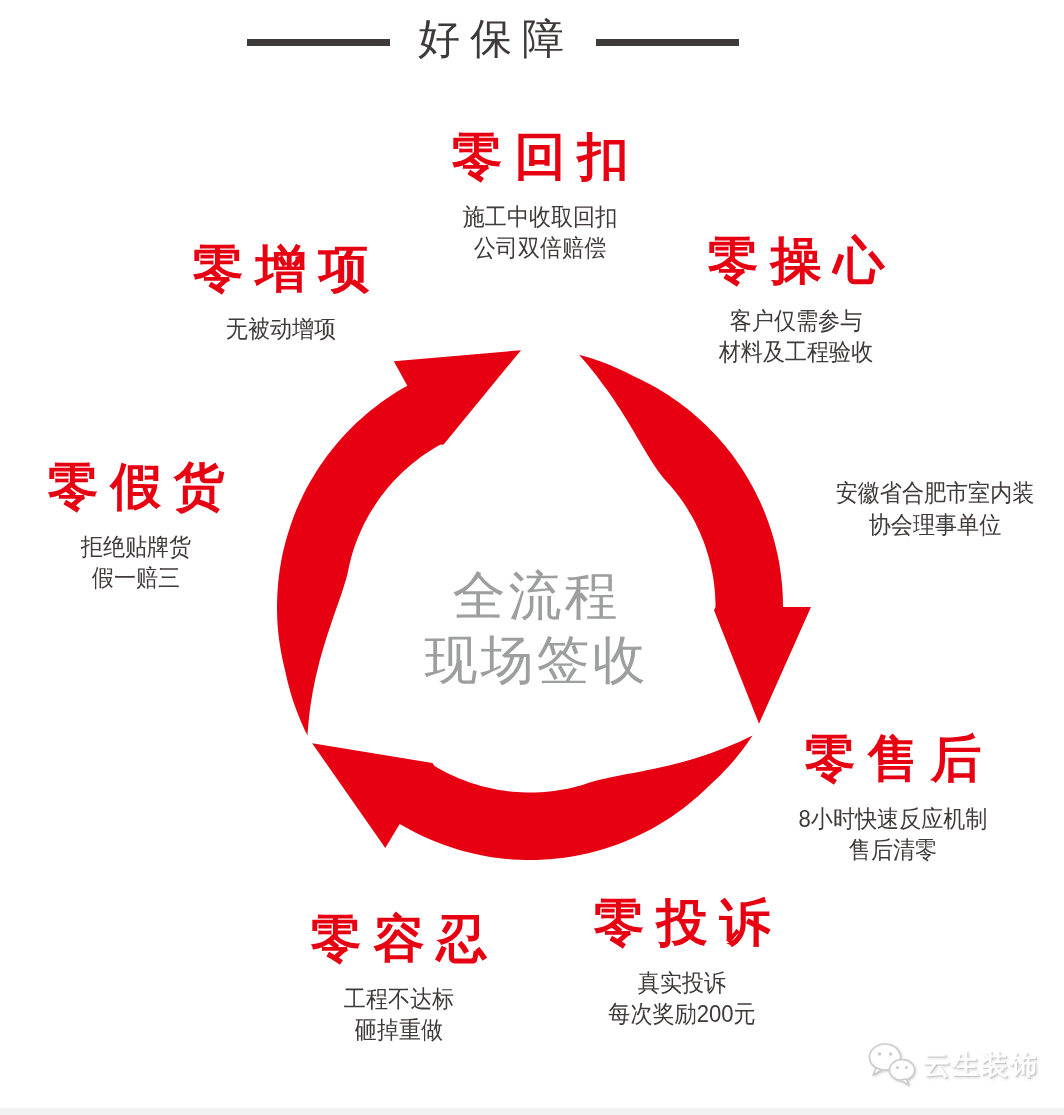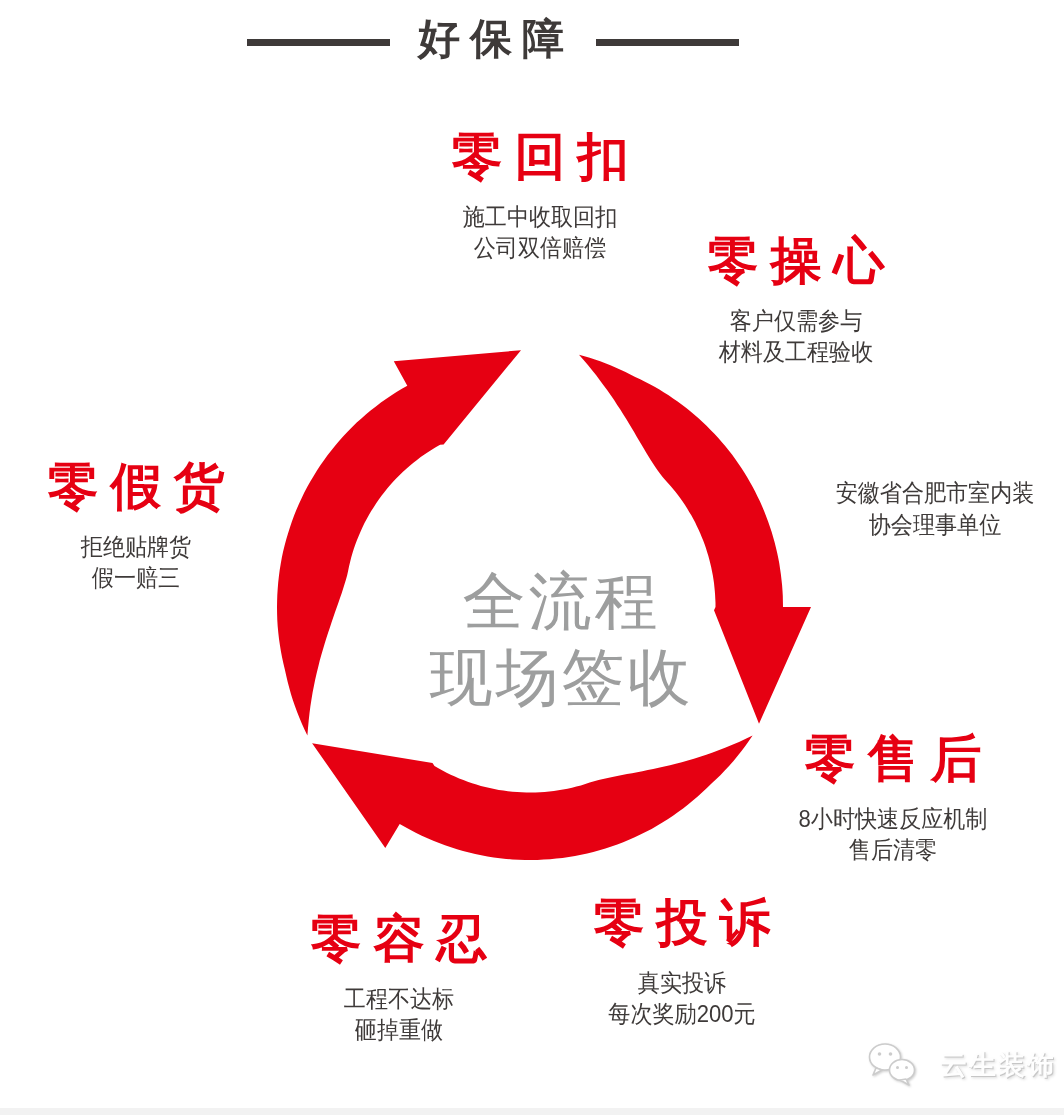--- a/index.html
+++ b/index.html
@@ -6,29 +6,29 @@
   .canvas{
     position:relative; width:1064px; height:1115px; background:#ffffff;
     overflow:hidden; font-family:"Liberation Sans", sans-serif;
   }
   
   .hdr-line{position:absolute; top:39px; height:7px; background:#3e3a39;}
   .hdr-line.left{left:247px; width:143px;}
   .hdr-line.right{left:596px; width:143px;}
   .hdr-title{
     position:absolute; top:14px; left:491px; transform:translateX(-50%);
-    font-size:42px; font-weight:bold; color:#3e3a39;
+    font-size:42px; font-weight:normal; color:#3e3a39;
     letter-spacing:10px; text-indent:10px; white-space:nowrap; line-height:1.2;
   }
   
   svg.cycle{position:absolute; left:0; top:0; width:1064px; height:1115px;}
   
   .center-label{
-    position:absolute; left:560px; top:564px; transform:translateX(-50%);
-    text-align:center; font-size:63px; color:#9d9e9e; line-height:1.2;
+    position:absolute; left:535px; top:564px; transform:translateX(-50%);
+    text-align:center; font-size:53px; color:#9d9e9e; line-height:1.2;
     letter-spacing:3px; text-indent:3px; white-space:nowrap;
   }
   
   .item{position:absolute; text-align:center; transform:translateX(-50%); white-space:nowrap;}
   .item .t{
     font-size:51px; font-weight:900; color:#e60012;
     letter-spacing:12px; text-indent:12px; line-height:1.05;
   }
   .item .s{
     margin-top:17px; font-size:24px; color:#3e3a39; line-height:1.32;
@@ -37,21 +37,21 @@
   .it1{left:540px; top:130px;}
   .it2{left:796px; top:234px;}
   .it3{left:281px; top:242px;}
   .it4{left:935px; top:460px;}
   .it5{left:136px; top:460px;}
   .it6{left:893px; top:732px;text-align:center;}
   .it7{left:198px; top:728px;}
   .it8{left:399px; top:902px;margin-top:10px;}
   .it9{left:682px; top:896px;}
   
-  .watermark{position:absolute; left:866px; top:1042px; display:flex; align-items:center; gap:22px;}
+  .watermark{position:absolute; left:866px; top:1042px; display:flex; align-items:center; gap:5px;}
   .wm-icon{width:52px; height:46px; filter:drop-shadow(1px 1px 1px #cfcfcf);}
   .wm-text{
     font-size:27px; font-weight:bold; color:#fefefe; letter-spacing:2px;
     text-shadow:1px 1px 0 #c6c6c6, 2px 2px 3px #dadada;
     white-space:nowrap;
   }
   .bottom-strip{position:absolute; left:0; top:1108px; width:1064px; height:7px; background:#f2f2f2;}
 </style>
 </head>
 <body>
@@ -82,20 +82,26 @@
   </div>
 
   <div class="item it2">
     <div class="t">零操心</div>
     <div class="s">
       <div>客户仅需参与</div>
       <div>材料及工程验收</div>
     </div>
   </div>
 
+  <div class="item it3">
+    <div class="t">零增项</div>
+    <div class="s">
+      <div>无被动增项</div>
+    </div>
+  </div>
 
   <div class="item it4">
     <div class="s">
       <div>安徽省合肥市室内装</div>
       <div>协会理事单位</div>
     </div>
   </div>
 
   <div class="item it5">
     <div class="t">零假货</div>

